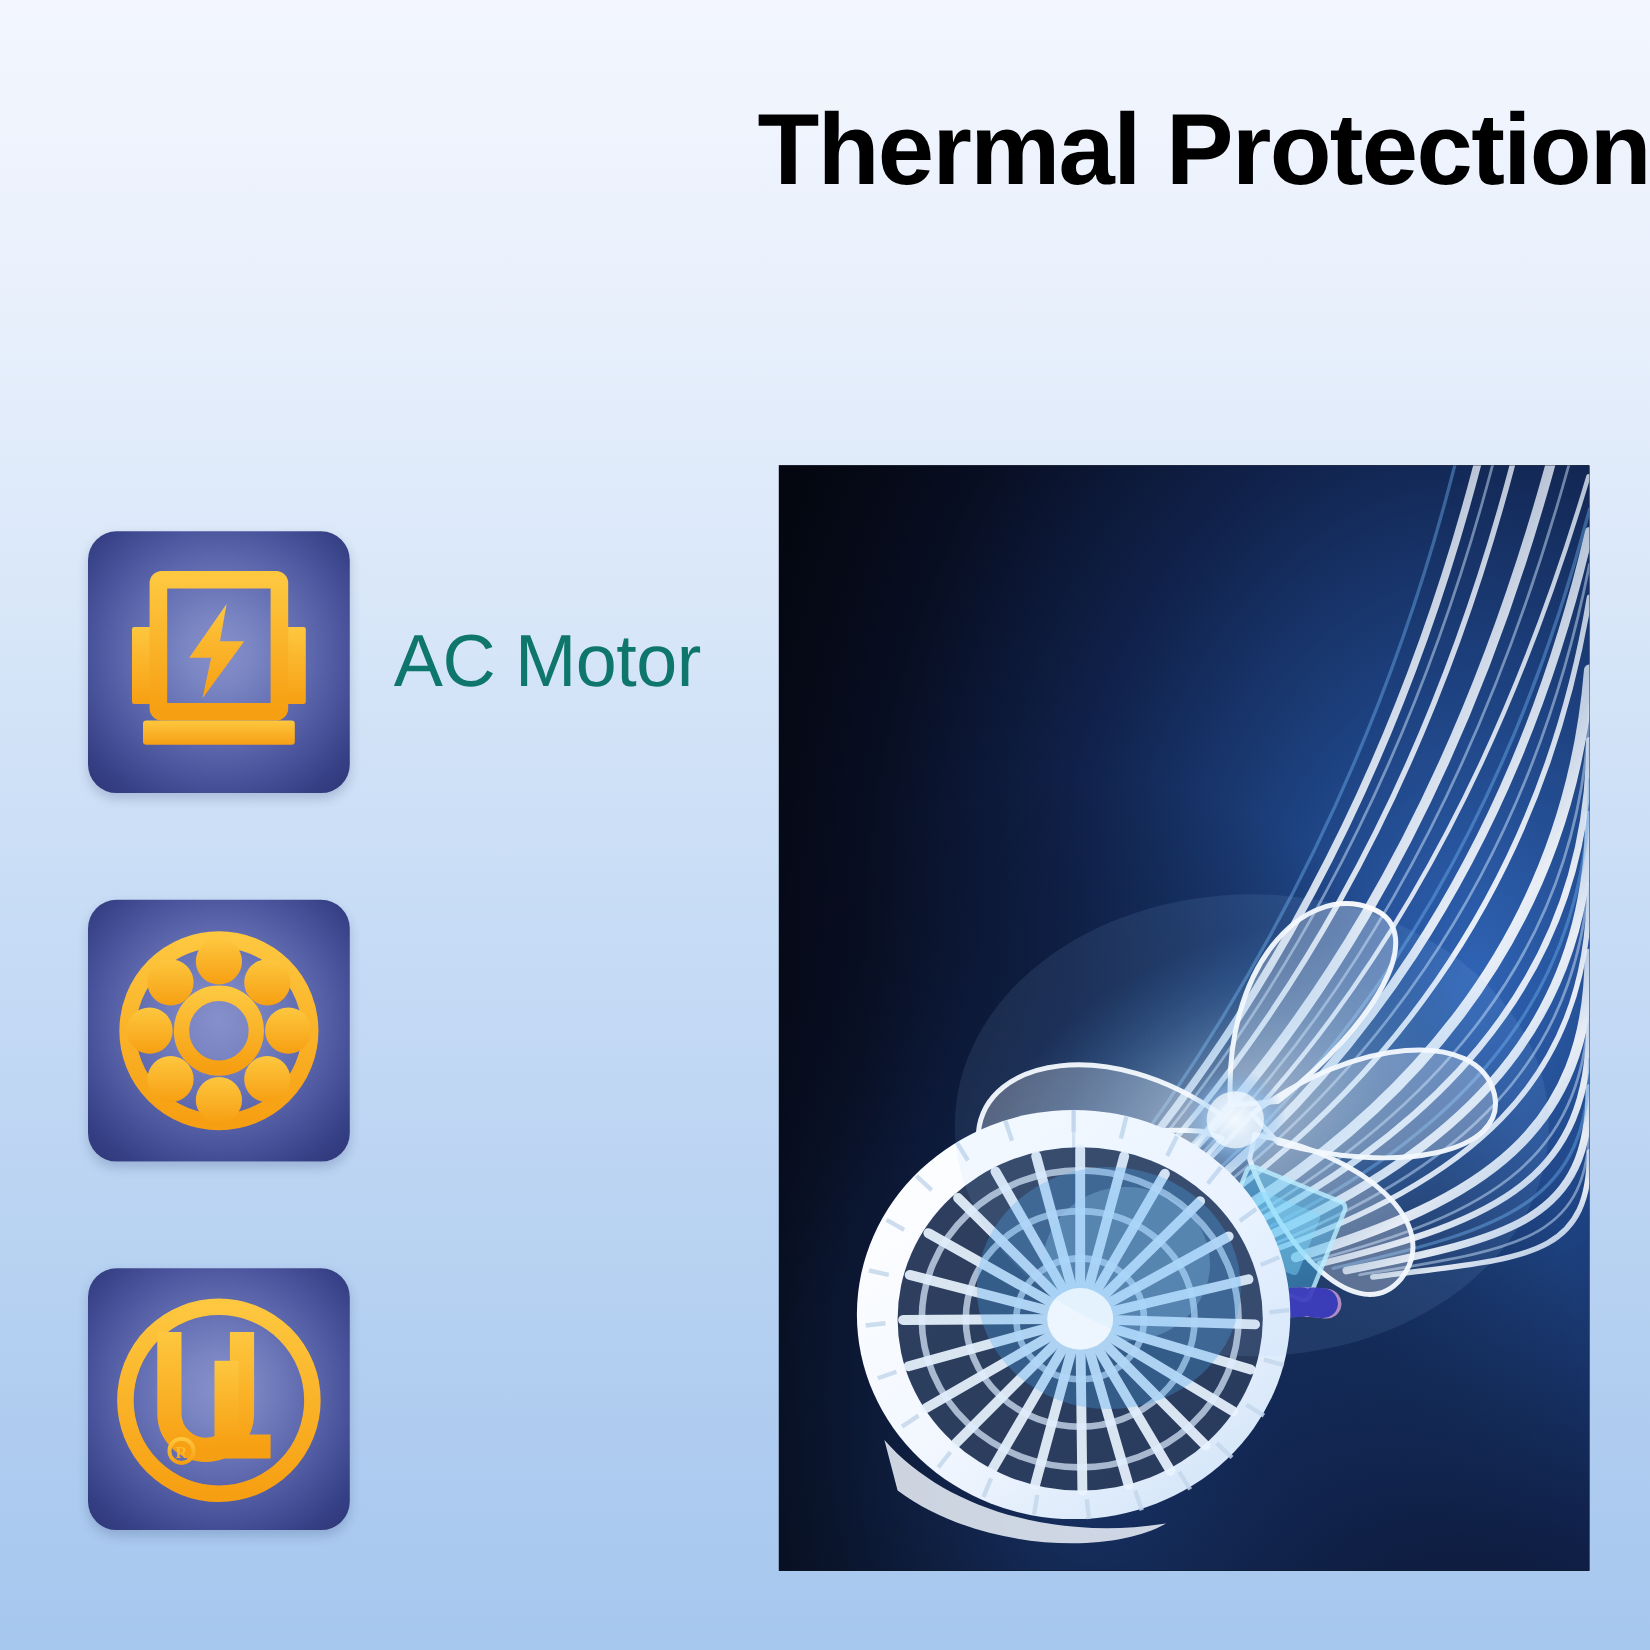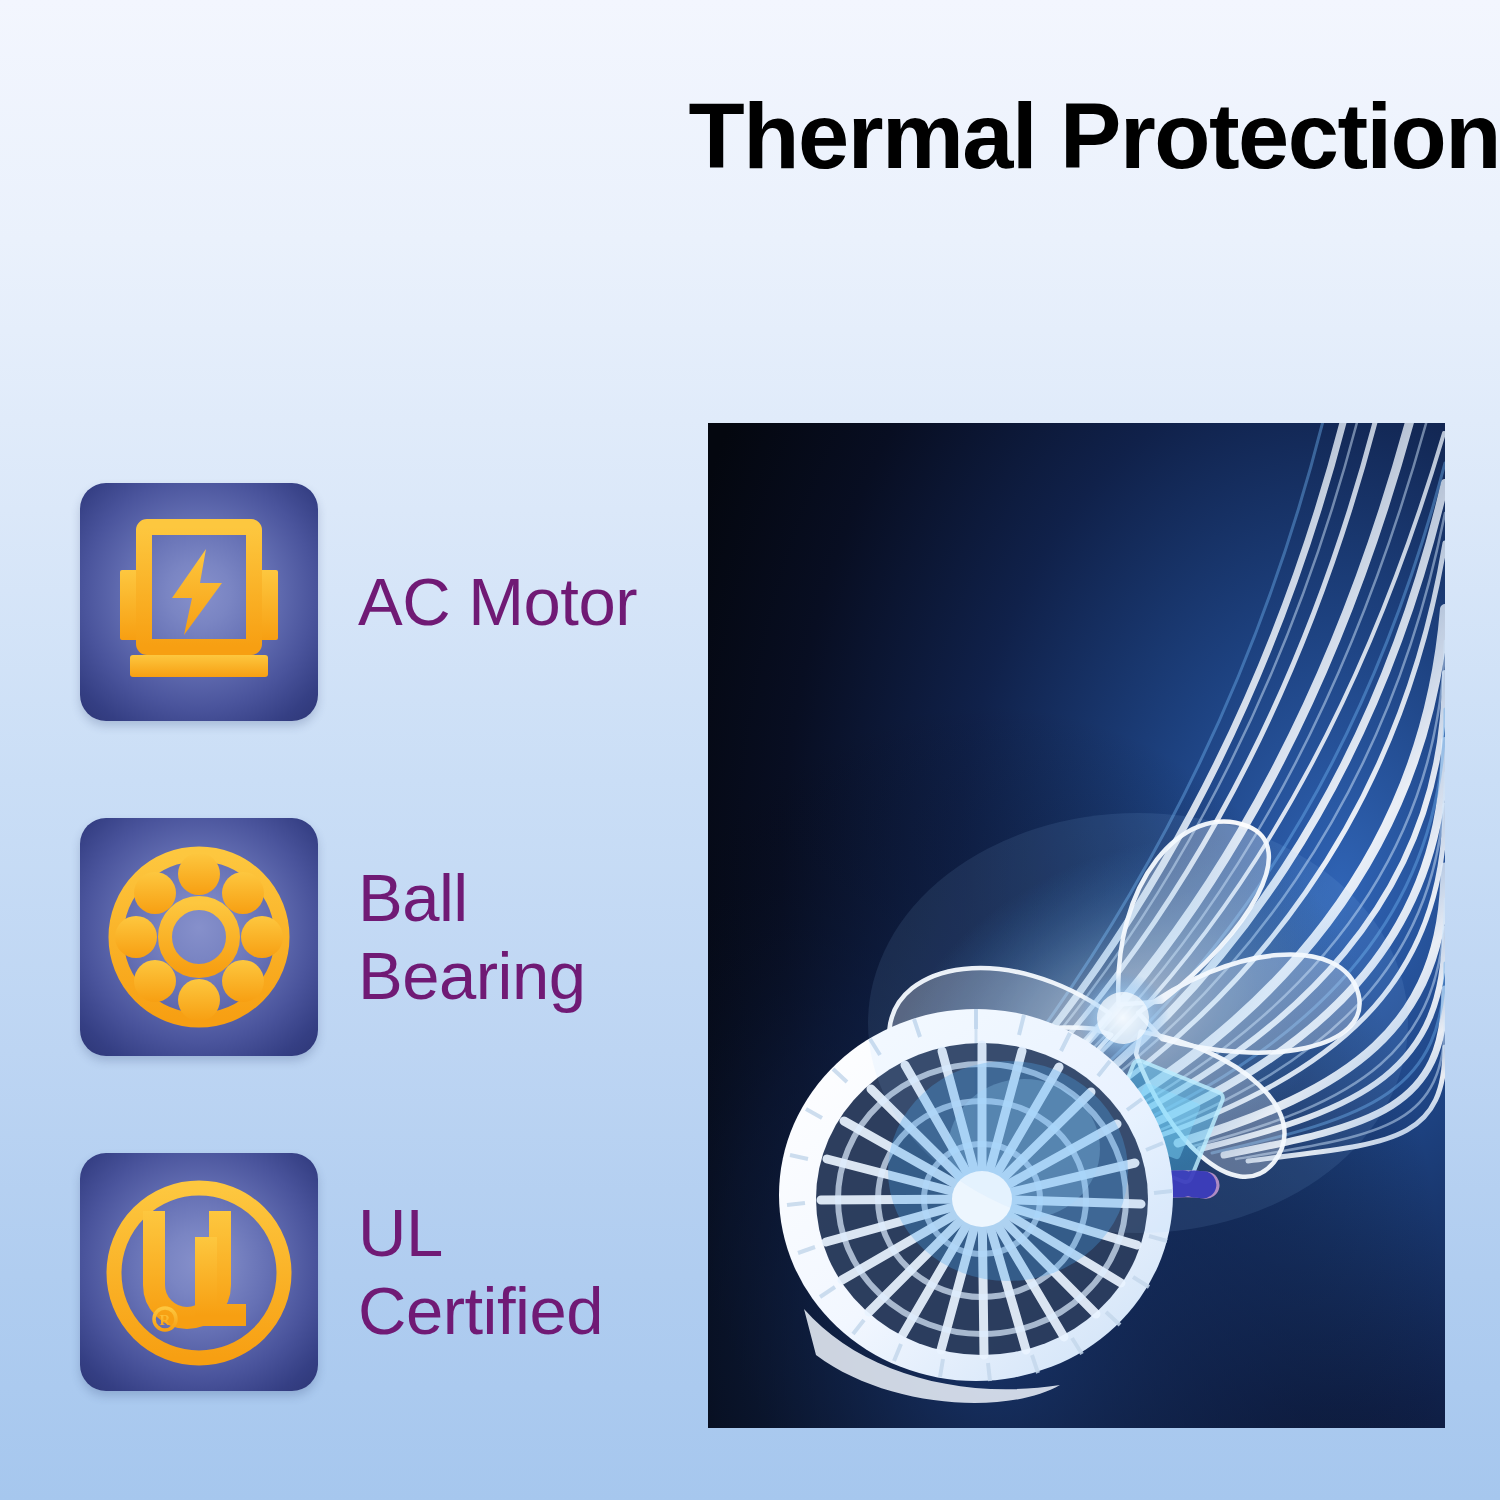--- a/index.html
+++ b/index.html
@@ -77,21 +77,21 @@
     left: 0; top: 0;
     width: 100%;
     height: 100%;
     display: block;
   }
 
   .feature-label {
     margin-left: 40px;
     font-size: 67px;
     font-weight: 400;
-    color: #701a75;
+    color: #0f766e;
     line-height: 1.17;
     letter-spacing: -0.5px;
     white-space: pre-line;
     font-family: "Liberation Sans", sans-serif;
   }
 
   
   .product-panel {
     position: absolute;
     left: 708px;
@@ -160,22 +160,20 @@
           <circle cx="163" cy="75" r="21" fill="url(#bbGrad)"></circle>
           <circle cx="182" cy="119" r="21" fill="url(#bbGrad)"></circle>
           <circle cx="163" cy="163" r="21" fill="url(#bbGrad)"></circle>
           <circle cx="119" cy="182" r="21" fill="url(#bbGrad)"></circle>
           <circle cx="75" cy="163" r="21" fill="url(#bbGrad)"></circle>
           <circle cx="56" cy="119" r="21" fill="url(#bbGrad)"></circle>
           <circle cx="75" cy="75" r="21" fill="url(#bbGrad)"></circle>
         </svg>
       </span>
     </div>
-    <div class="feature-label">Ball
-Bearing</div>
   </div>
 
   <div class="feature-row">
     <div class="feature-tile">
       <span>
         <svg viewBox="0 0 238 238" xmlns="http://www.w3.org/2000/svg">
           <defs>
             <linearGradient id="ulGrad" x1="0" y1="0" x2="0" y2="1">
               <stop offset="0" stop-color="#fdc73f"></stop>
               <stop offset="1" stop-color="#f79f12"></stop>
@@ -186,22 +184,20 @@
 
           <path d="M74 58 L74 132 A33 33 0 0 0 140 132 L140 58" fill="none" stroke="url(#ulGrad)" stroke-width="22" stroke-linecap="butt"></path>
 
           <path d="M126 84 L126 162 L166 162" fill="none" stroke="url(#ulGrad)" stroke-width="22" stroke-linecap="butt"></path>
 
           <circle cx="85" cy="166" r="11" fill="none" stroke="url(#ulGrad)" stroke-width="3.5"></circle>
           <text x="85" y="172" font-family="'Liberation Serif', serif" font-size="15" font-weight="700" fill="url(#ulGrad)" text-anchor="middle">R</text>
         </svg>
       </span>
     </div>
-    <div class="feature-label">UL
-Certified</div>
   </div>
 
 </div>
 
 <div class="product-panel">
   <svg viewBox="0 0 737 1005" xmlns="http://www.w3.org/2000/svg" preserveAspectRatio="none">
     <defs>
 
       <radialGradient id="bgGlow" cx="0.86" cy="0.46" r="0.95">
         <stop offset="0" stop-color="#2f63b4"></stop>

